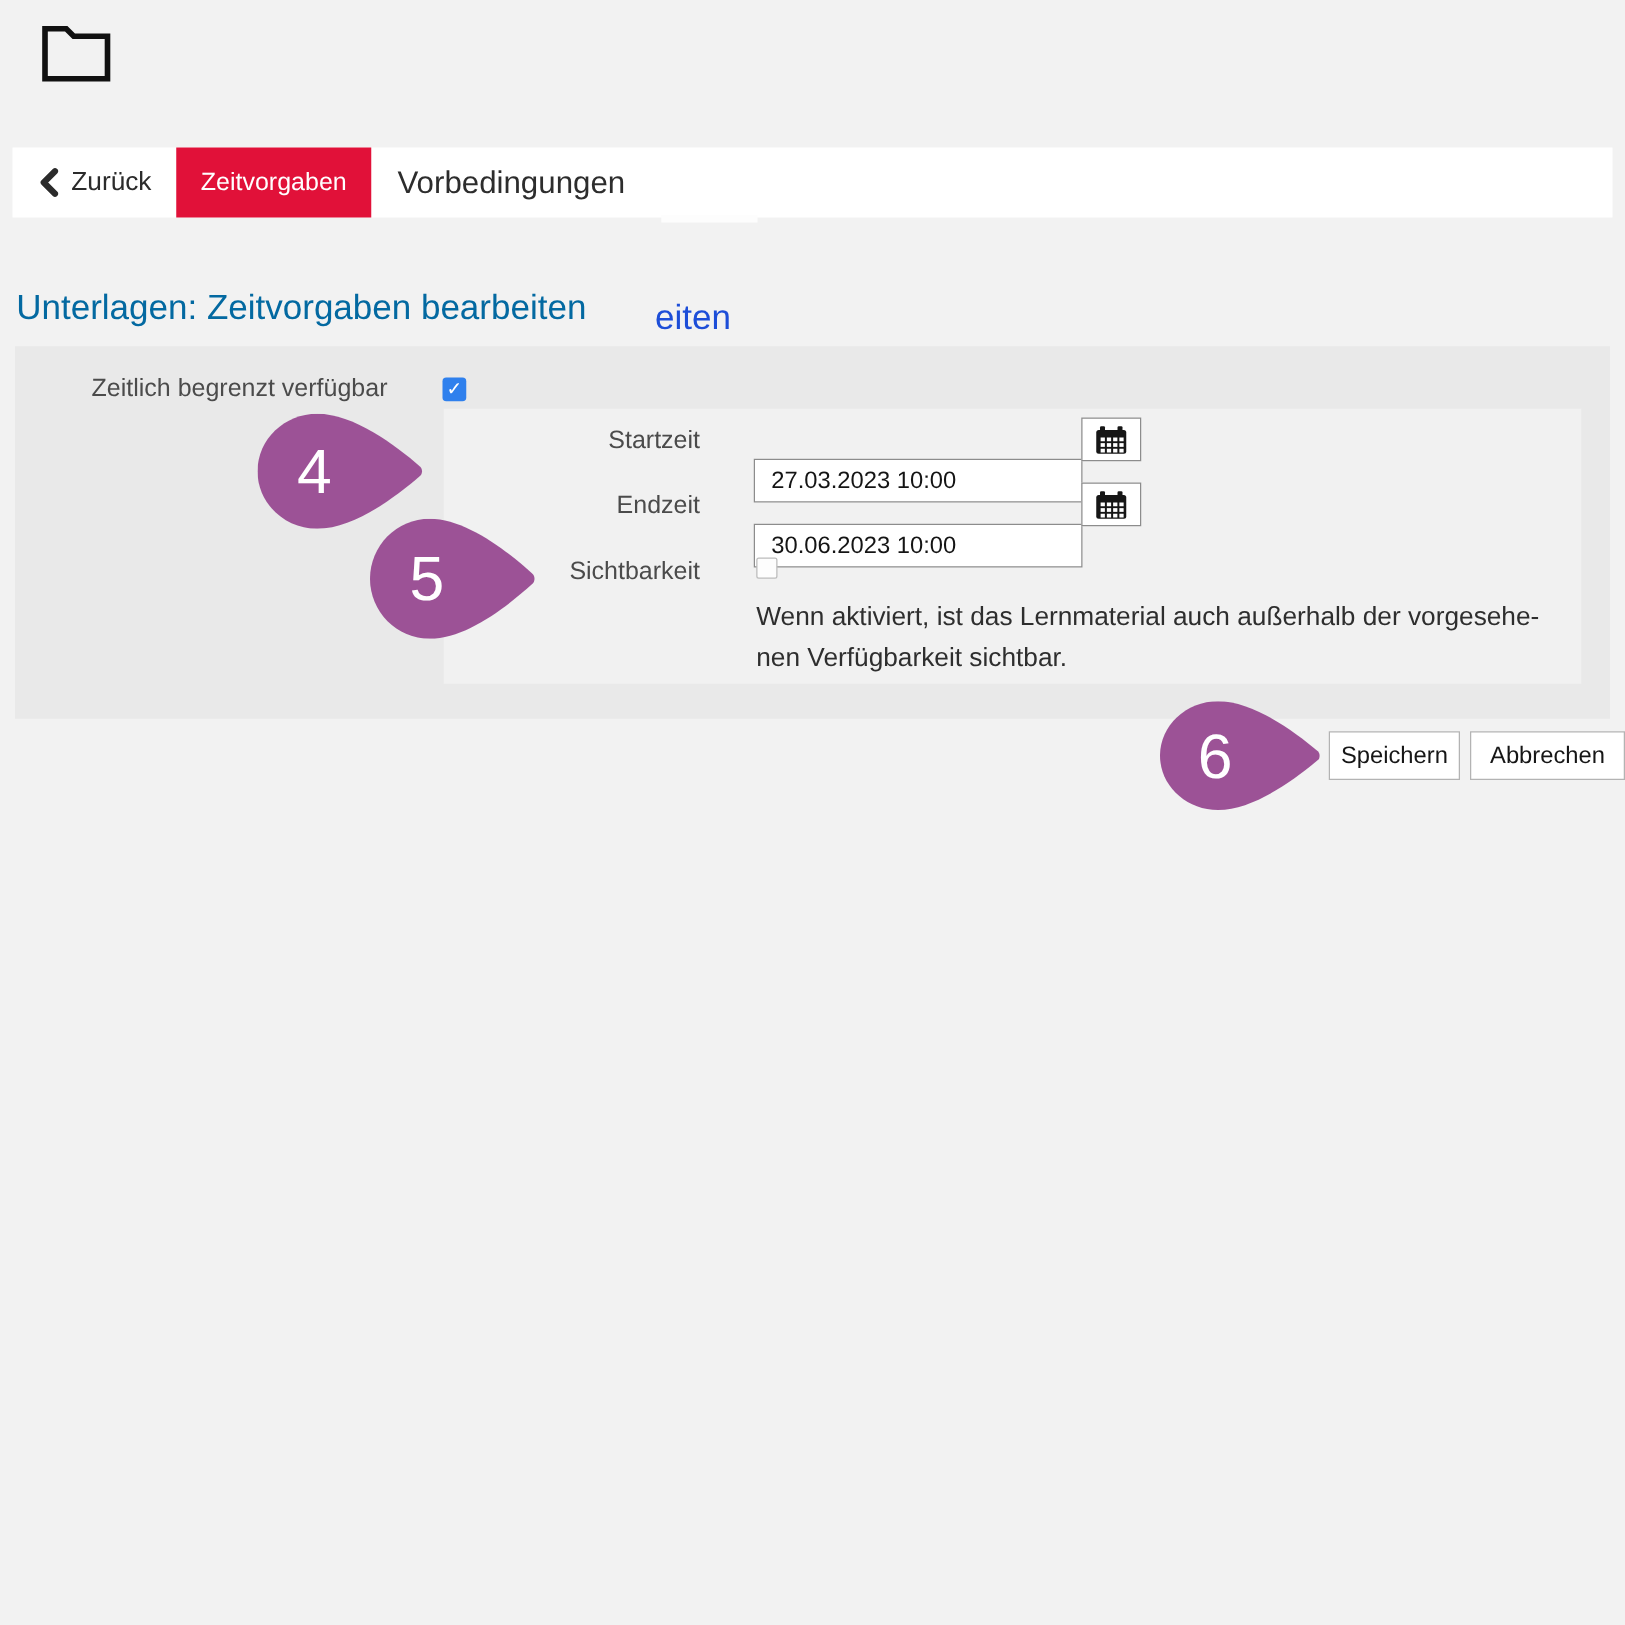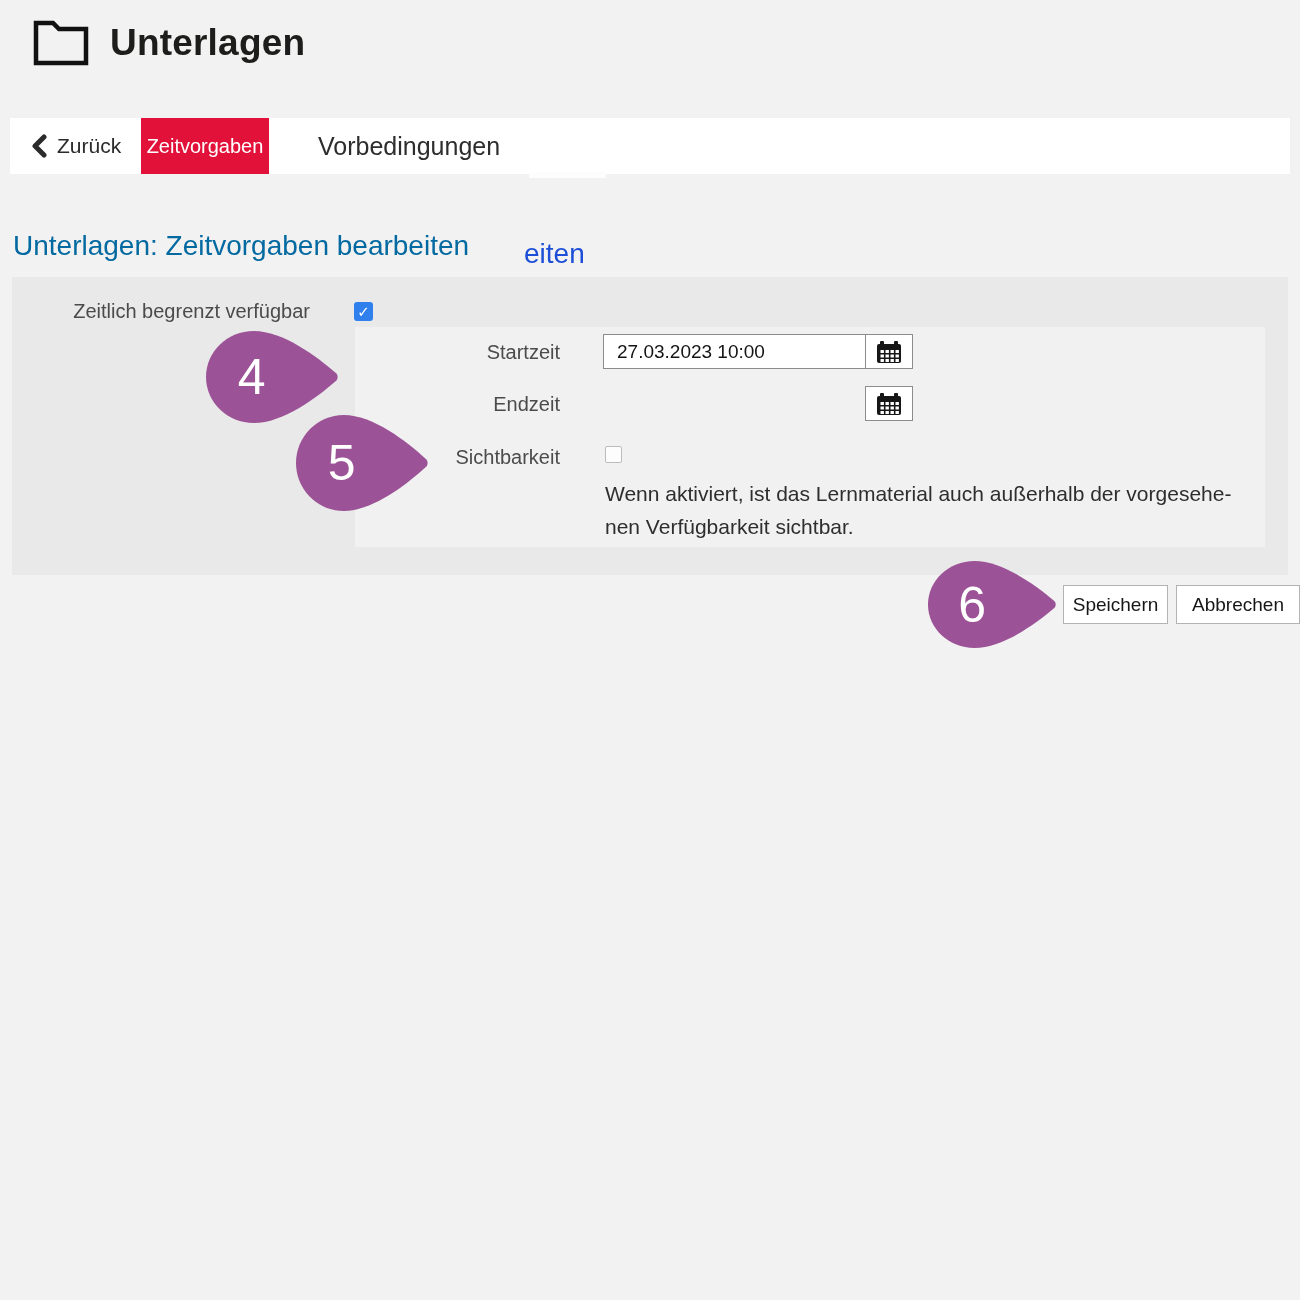--- a/index.html
+++ b/index.html
@@ -8,21 +8,21 @@
   #app { position: relative; width: 1300px; height: 1300px; background: #f2f2f2; overflow: hidden; }
 
   
   .hdr-icon { position: absolute; left: 33px; top: 20px; }
   .hdr-title { position: absolute; left: 110px; top: 22px; font-size: 37px; font-weight: 700; color: #1d1d1b; letter-spacing: .2px; }
 
   
   .tabbar { position: absolute; left: 10px; top: 118px; width: 1280px; height: 56px; background: #ffffff; }
   .tab-notch { position: absolute; left: 529px; top: 172px; width: 77px; height: 6px; background: #fdfdfd; }
   .back-link { position: absolute; left: 22px; top: 0; height: 56px; display: flex; align-items: center; gap: 10px; color: #2b2b2b; font-size: 21px; cursor: pointer; }
-  .tab-active { position: absolute; left: 131px; top: 0; width: 128px; height: 56px; background: #e11139; color: #ffffff; font-size: 20px; display: flex; align-items: center; justify-content: center; cursor: pointer; }
+  .tab-active { position: absolute; left: 131px; top: 0; width: 156px; height: 56px; background: #e11139; color: #ffffff; font-size: 20px; display: flex; align-items: center; justify-content: center; cursor: pointer; }
   .tab-plain { position: absolute; left: 308px; top: 0; height: 56px; display: flex; align-items: center; color: #2d2d2d; font-size: 25px; cursor: pointer; }
 
   
   .page-heading { position: absolute; left: 13px; top: 230px; font-size: 28px; font-weight: 400; color: #0369a1; }
   .heading-artifact { position: absolute; left: 524px; top: 238px; font-size: 28px; font-weight: 400; color: #1d4ed8; }
 
   
   .form-panel { position: absolute; left: 12px; top: 277px; width: 1276px; height: 298px; background: #e9e9e9; }
   .subpanel { position: absolute; left: 355px; top: 327px; width: 910px; height: 220px; background: #f1f1f1; }
 
@@ -30,21 +30,21 @@
   .lbl-row1 { left: 0; top: 300px; width: 310px; }
   .lbl-start { left: 400px; top: 341px; width: 160px; }
   .lbl-end { left: 400px; top: 393px; width: 160px; }
   .lbl-vis { left: 400px; top: 446px; width: 160px; }
 
   .checkbox { position: absolute; border-radius: 3px; }
   .checkbox.checked { left: 354px; top: 302px; width: 19px; height: 19px; background: #2f80ed; }
   .checkbox.checked::after { content: "✓"; position: absolute; left: 0; top: 0; width: 19px; height: 19px; color: #fff; font-size: 15px; font-weight: 700; line-height: 19px; text-align: center; }
   .checkbox.unchecked { left: 605px; top: 446px; width: 17px; height: 17px; background: #fdfdfd; border: 1px solid #bcbcbc; border-radius: 2px; }
 
-  .date-input { position: absolute; left: 603px; width: 263px; height: 35px; background: #ffffff; border: 1px solid #8c8c8c; font-family: "Liberation Sans", sans-serif; font-size: 19px; color: #141414; padding: 0 0 0 13px; }
+  .date-input { position: absolute; left: 603px; width: 263px; height: 35px; background: #ffffff; border: 1px solid #8c8c8c; font-family: "Liberation Sans", sans-serif; font-size: 19px; color: #141414; padding: 0 0 0 13px; margin-top: 33px; }
   .date-input.start { top: 334px; }
   .date-input.end { top: 386px; }
   .cal-btn { position: absolute; left: 865px; width: 48px; height: 35px; background: #ffffff; border: 1px solid #8c8c8c; display: flex; align-items: center; justify-content: center; cursor: pointer; }
   .cal-btn.start { top: 334px; }
   .cal-btn.end { top: 386px; }
 
   .vis-desc { position: absolute; left: 605px; top: 477px; width: 640px; font-size: 21px; line-height: 33px; color: #2e2e2e; white-space: pre-line; }
 
   
   .btn { position: absolute; top: 585px; height: 39px; background: #ffffff; border: 1px solid #b3b3b3; font-family: "Liberation Sans", sans-serif; font-size: 19px; color: #161616; cursor: pointer; }
@@ -62,21 +62,20 @@
 </head>
 <body>
 
 <div id="app">
 
   <div class="hdr-icon">
     <svg width="56" height="46" viewBox="0 0 56 46" fill="none">
       <path d="M3 3 H20 L26 9 H53 V43 H3 Z" stroke="#111111" stroke-width="4.5" fill="none" stroke-linejoin="miter"></path>
     </svg>
   </div>
-  <div class="hdr-title">Unterlagen</div>
 
   <div class="tabbar">
     <div class="back-link">
       <span style="display:flex;">
         <svg width="15" height="24" viewBox="0 0 15 24" fill="none">
           <polyline points="12,3 3,12 12,21" stroke="#2b2b2b" stroke-width="5" stroke-linecap="round" stroke-linejoin="round" fill="none"></polyline>
         </svg>
       </span>
       <span>Zurück</span>
     </div>
@@ -118,20 +117,21 @@
           <rect x="4.5" y="19" width="3.4" height="3"></rect>
             <rect x="9.5" y="19" width="3.4" height="3"></rect>
             <rect x="14.5" y="19" width="3.4" height="3"></rect>
             <rect x="19.5" y="19" width="3.4" height="3"></rect>
         </g>
       </svg>
     </span>
   </div>
 
   <div class="lbl lbl-end">Endzeit</div>
+  <input class="date-input end" value="30.06.2023 10:00" style="">
   <div class="cal-btn end">
     <span style="display:flex;">
       <svg width="26" height="24" viewBox="0 0 26 24">
         <rect x="4" y="1" width="4" height="5" rx="1" fill="#161616"></rect>
         <rect x="18" y="1" width="4" height="5" rx="1" fill="#161616"></rect>
         <rect x="1" y="4" width="24" height="19" rx="2" fill="#161616"></rect>
         <g fill="#ffffff">
           <rect x="4.5" y="10" width="3.4" height="3"></rect>
             <rect x="9.5" y="10" width="3.4" height="3"></rect>
             <rect x="14.5" y="10" width="3.4" height="3"></rect>

